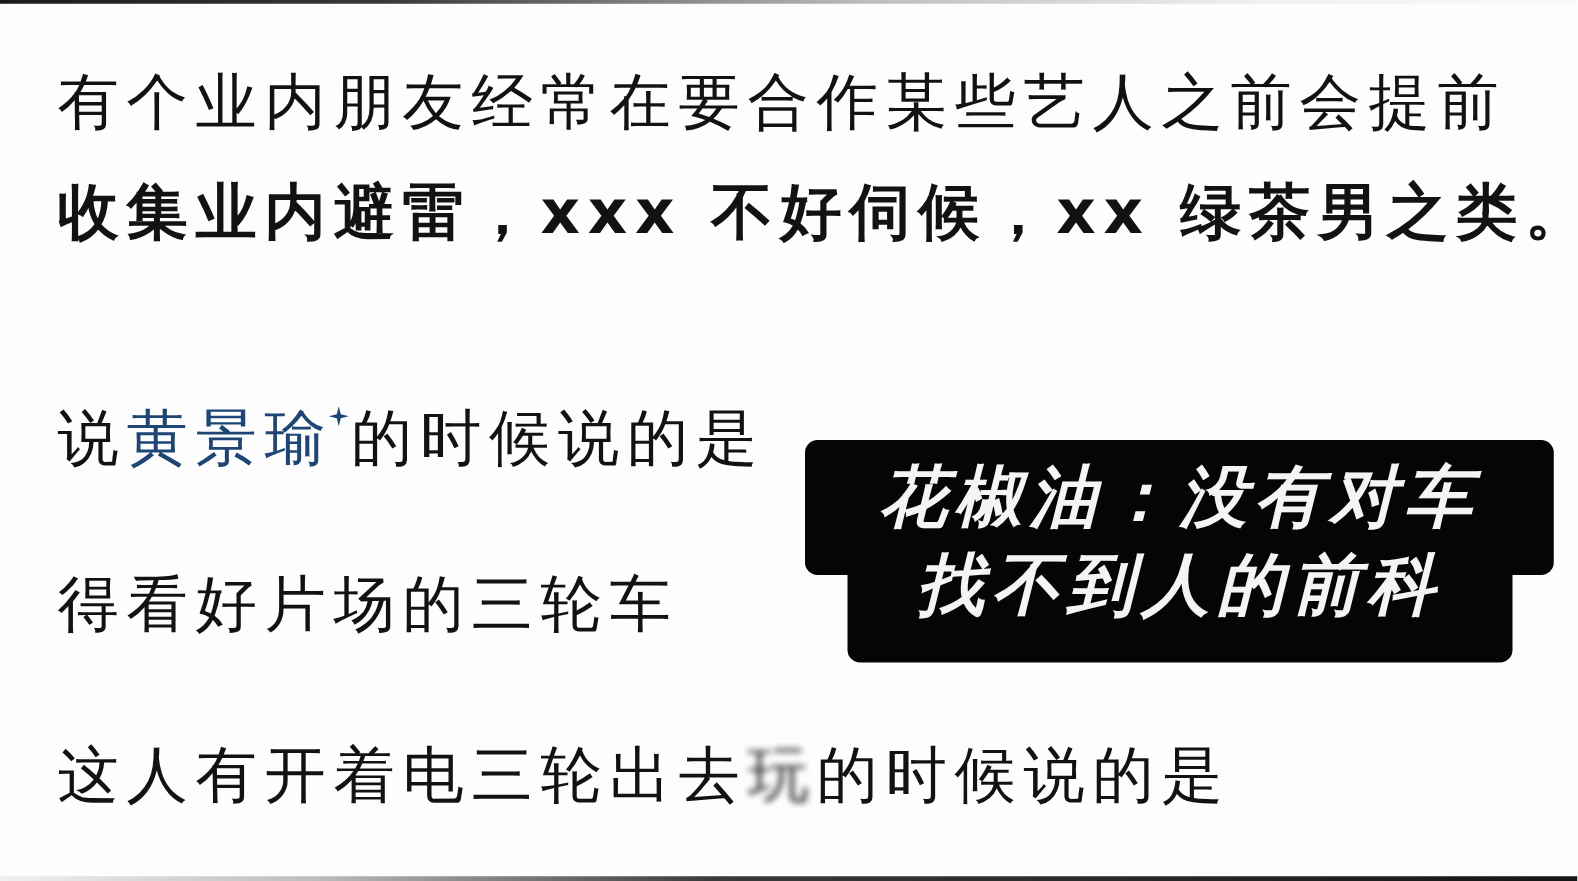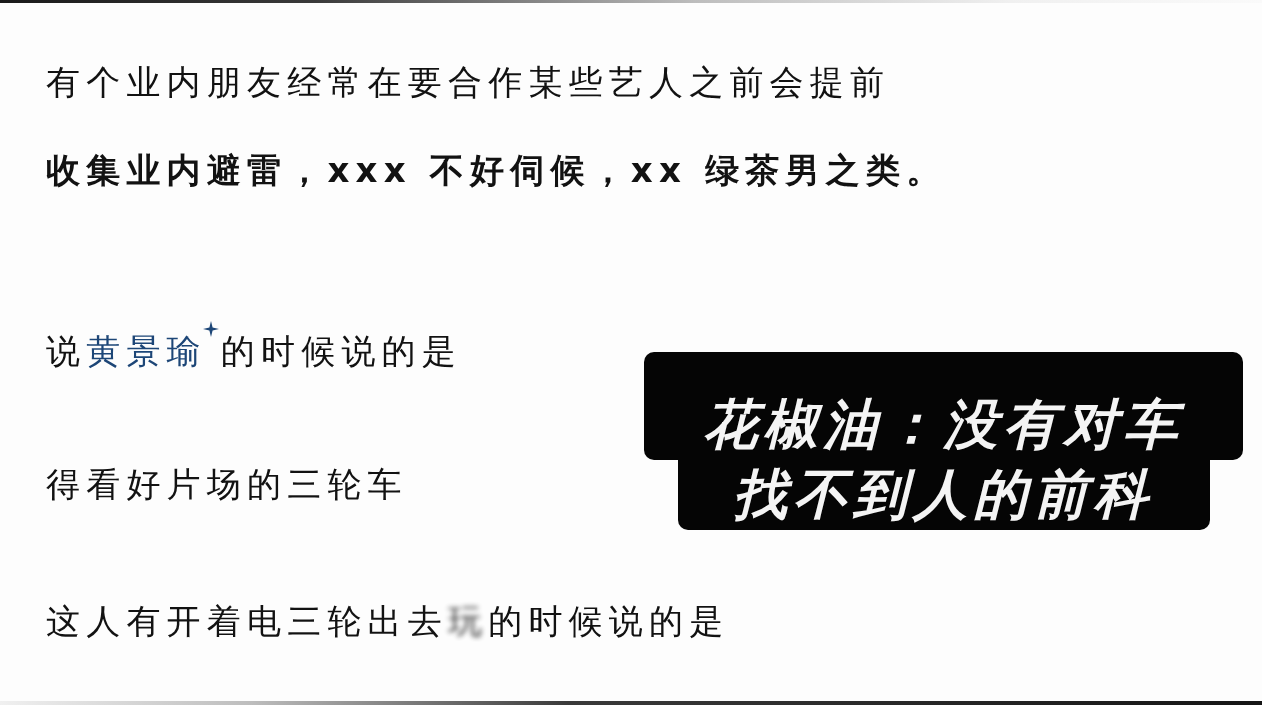--- a/index.html
+++ b/index.html
@@ -12,21 +12,21 @@
   .edge-top {
     position:absolute; left:0; top:0; width:1262px; height:3px;
     background:linear-gradient(90deg,#1a1a1a 0%,#3a3a3a 25%,#bdbdbd 55%,#f0f0f0 80%,#fafafa 100%);
   }
   .edge-bottom {
     position:absolute; left:0; bottom:0; width:1262px; height:4px;
     background:linear-gradient(90deg,#f0f0f0 0%,#bdbdbd 20%,#3a3a3a 45%,#151515 100%);
   }
   .line {
     position:absolute; left:46px; white-space:nowrap;
-    font-size:34px; line-height:60px; letter-spacing:6.2px;
+    font-size:49px; line-height:60px; letter-spacing:6.2px;
     color:#121212;
   }
   .l1 { top:52px; }
   .l2 { top:140px;font-weight:bold; }
   .l3 { top:293px;margin-top:28px; }
   .l4 { top:454px; }
   .l5 { top:591px; }
   .mention { color:#1d4677; }
   .sparkle {
     display:inline-block; position:relative; width:16px; height:16px;
@@ -37,21 +37,21 @@
   
   .caption-top {
     position:absolute; left:644px; top:352px; width:599px; height:108px;
     background:#050505; border-radius:10px;
   }
   .caption-bottom {
     position:absolute; left:678px; top:448px; width:532px; height:82px;
     background:#050505; border-radius:0 0 10px 10px;
   }
   .caption-text {
-    position:absolute; left:644px; top:367px; width:599px;
+    position:absolute; left:644px; top:340px; width:599px;
     color:#f4f4f4; text-align:center;
     font-family:"DejaVu Serif","Liberation Serif",serif;
     font-style:italic; font-weight:bold;
     font-size:54px; letter-spacing:6px; line-height:70px;
   }
   .caption-text .c1 { display:block; padding-top:22px; }
   .caption-text .c2 { display:block; margin-top:0; }
 </style>
 </head>
 <body>

